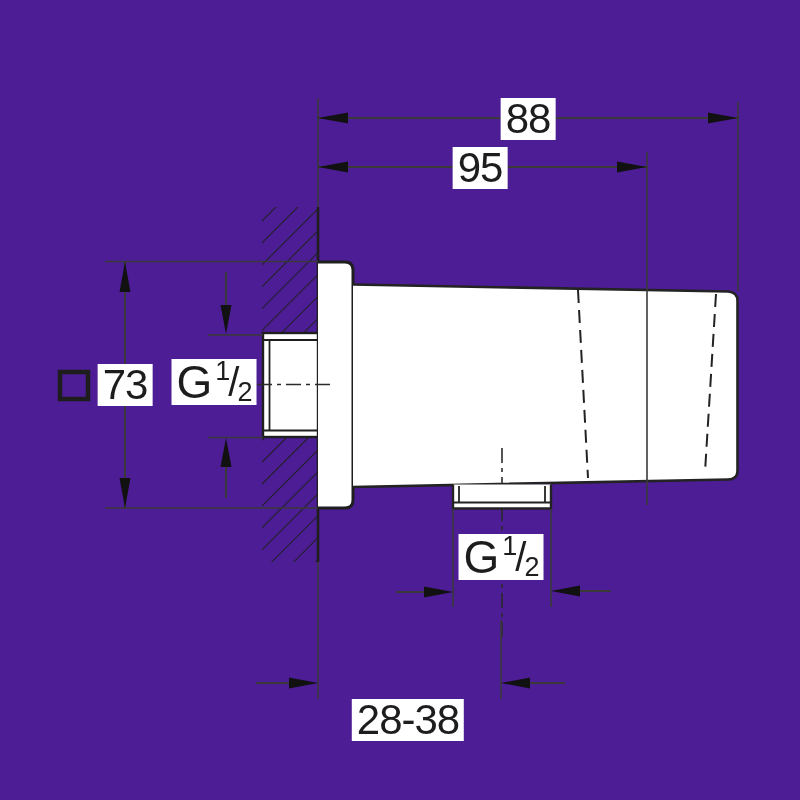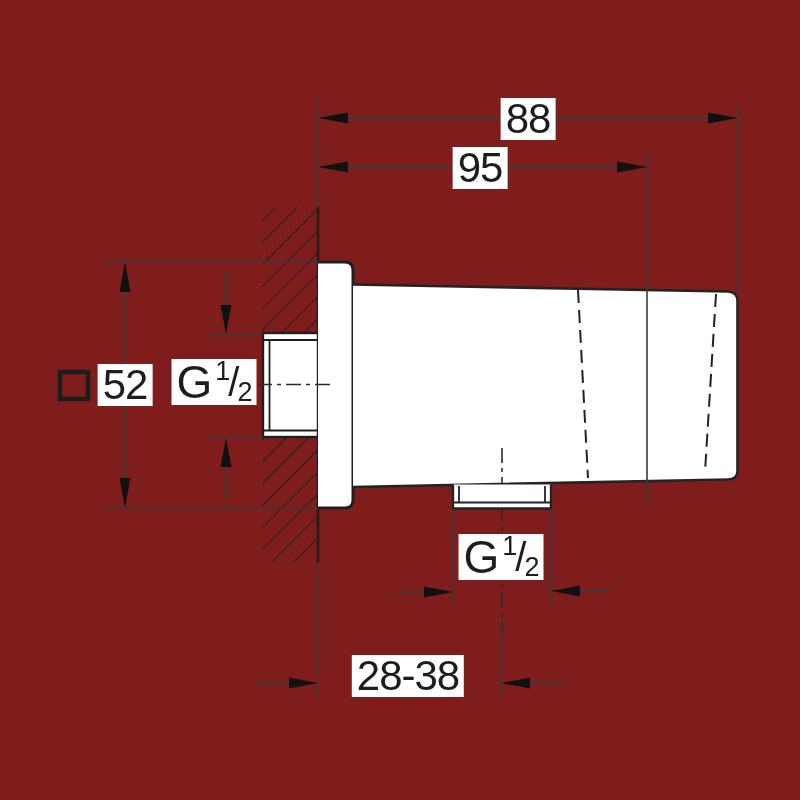--- a/index.html
+++ b/index.html
@@ -1,17 +1,17 @@
 <!DOCTYPE html>
 <html><head>
 <meta charset="utf-8">
 <style>
   html,body{margin:0;padding:0;background:#ffffff;}
   .stage{
-    position:relative;width:800px;height:800px;background:#7f1d1d;
+    position:relative;width:800px;height:800px;background:#4c1d95;
     font-family:"Liberation Sans", sans-serif;overflow:hidden;
   }
   .stage svg{position:absolute;left:0;top:0;}
   .label{
     position:absolute;transform:translate(-50%,-50%);
     background:#ffffff;padding:0 5px;color:#1d1d1d;
     font-size:42px;letter-spacing:-1px;white-space:nowrap;line-height:1;
     font-family:"Liberation Sans", sans-serif;
   }
   .thread{display:flex;align-items:center;background:#ffffff;}
@@ -116,31 +116,31 @@
       <polygon points="318,683 289,677.5 289,688.5" fill="#111"></polygon>
       <line x1="565" y1="683" x2="530" y2="683" stroke="#3a3a3a" stroke-width="2"></line>
       <polygon points="501,683 530,677.5 530,688.5" fill="#111"></polygon>
     </g>
   </svg>
 
   <div class="label" style="left:528px;top:119px;">88</div>
 
   <div class="label" style="left:480px;top:168px;">95</div>
 
-  <div class="label" style="left:125px;top:385px;">52</div>
+  <div class="label" style="left:125px;top:385px;">73</div>
 
   <div class="label thread" style="left:214px;top:382px;">
     <span class="g">G</span>
     <span class="fr-num">1</span>
     <span class="fr-slash">/</span>
     <span class="fr-den">2</span>
   </div>
 
   <div class="label thread" style="left:501px;top:557px;">
     <span class="g">G</span>
     <span class="fr-num">1</span>
     <span class="fr-slash">/</span>
     <span class="fr-den">2</span>
   </div>
 
-  <div class="label" style="left:408px;top:676px;">28-38</div>
+  <div class="label" style="left:408px;top:720px;">28-38</div>
 
 </div>
 
 </body></html>

